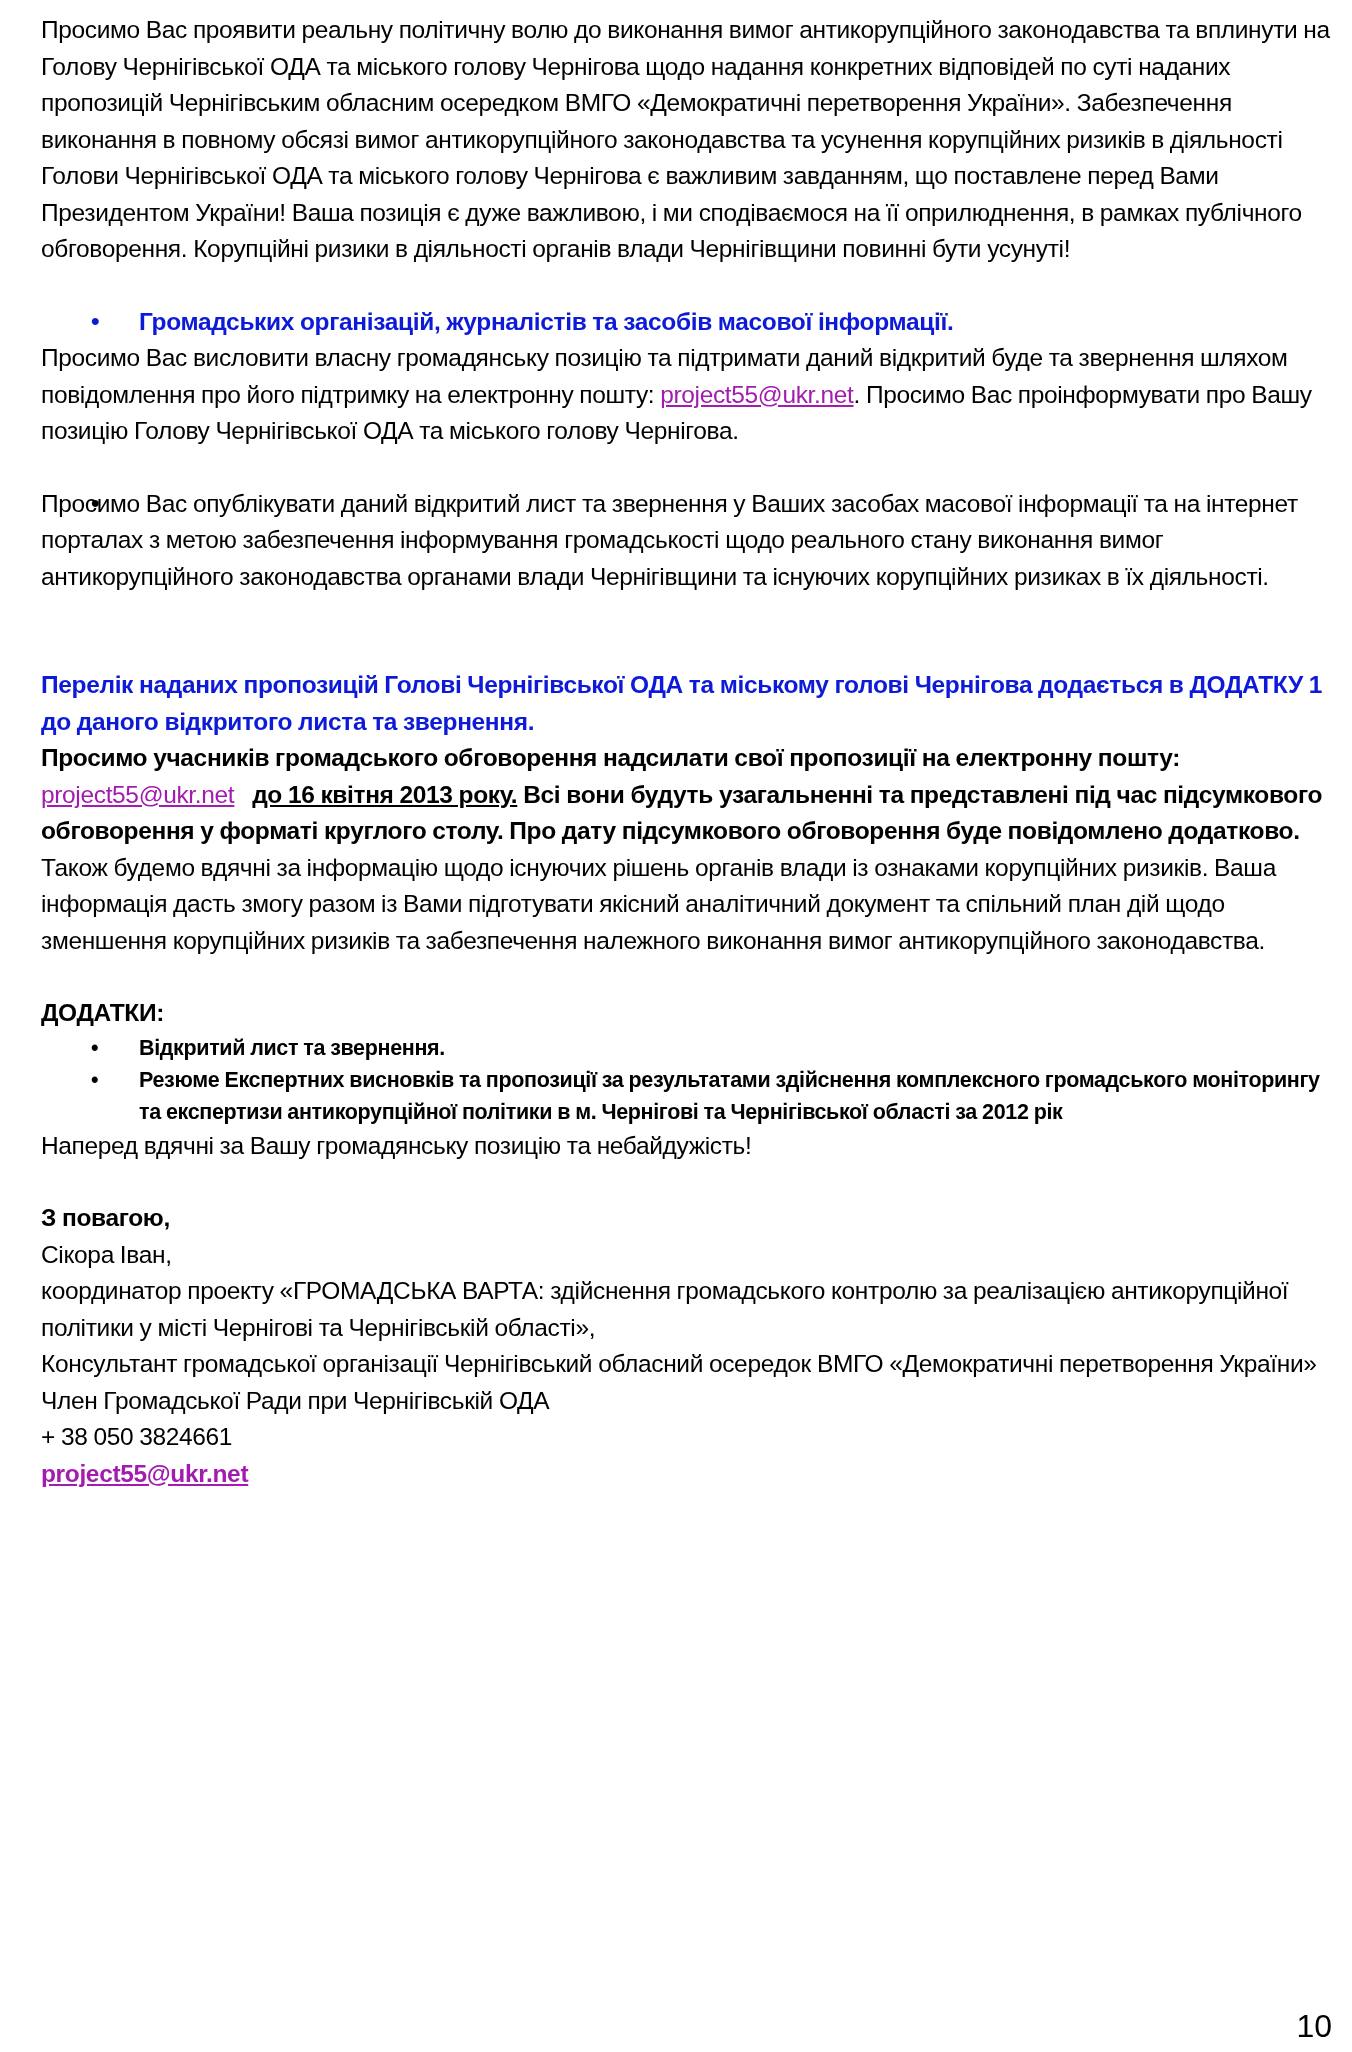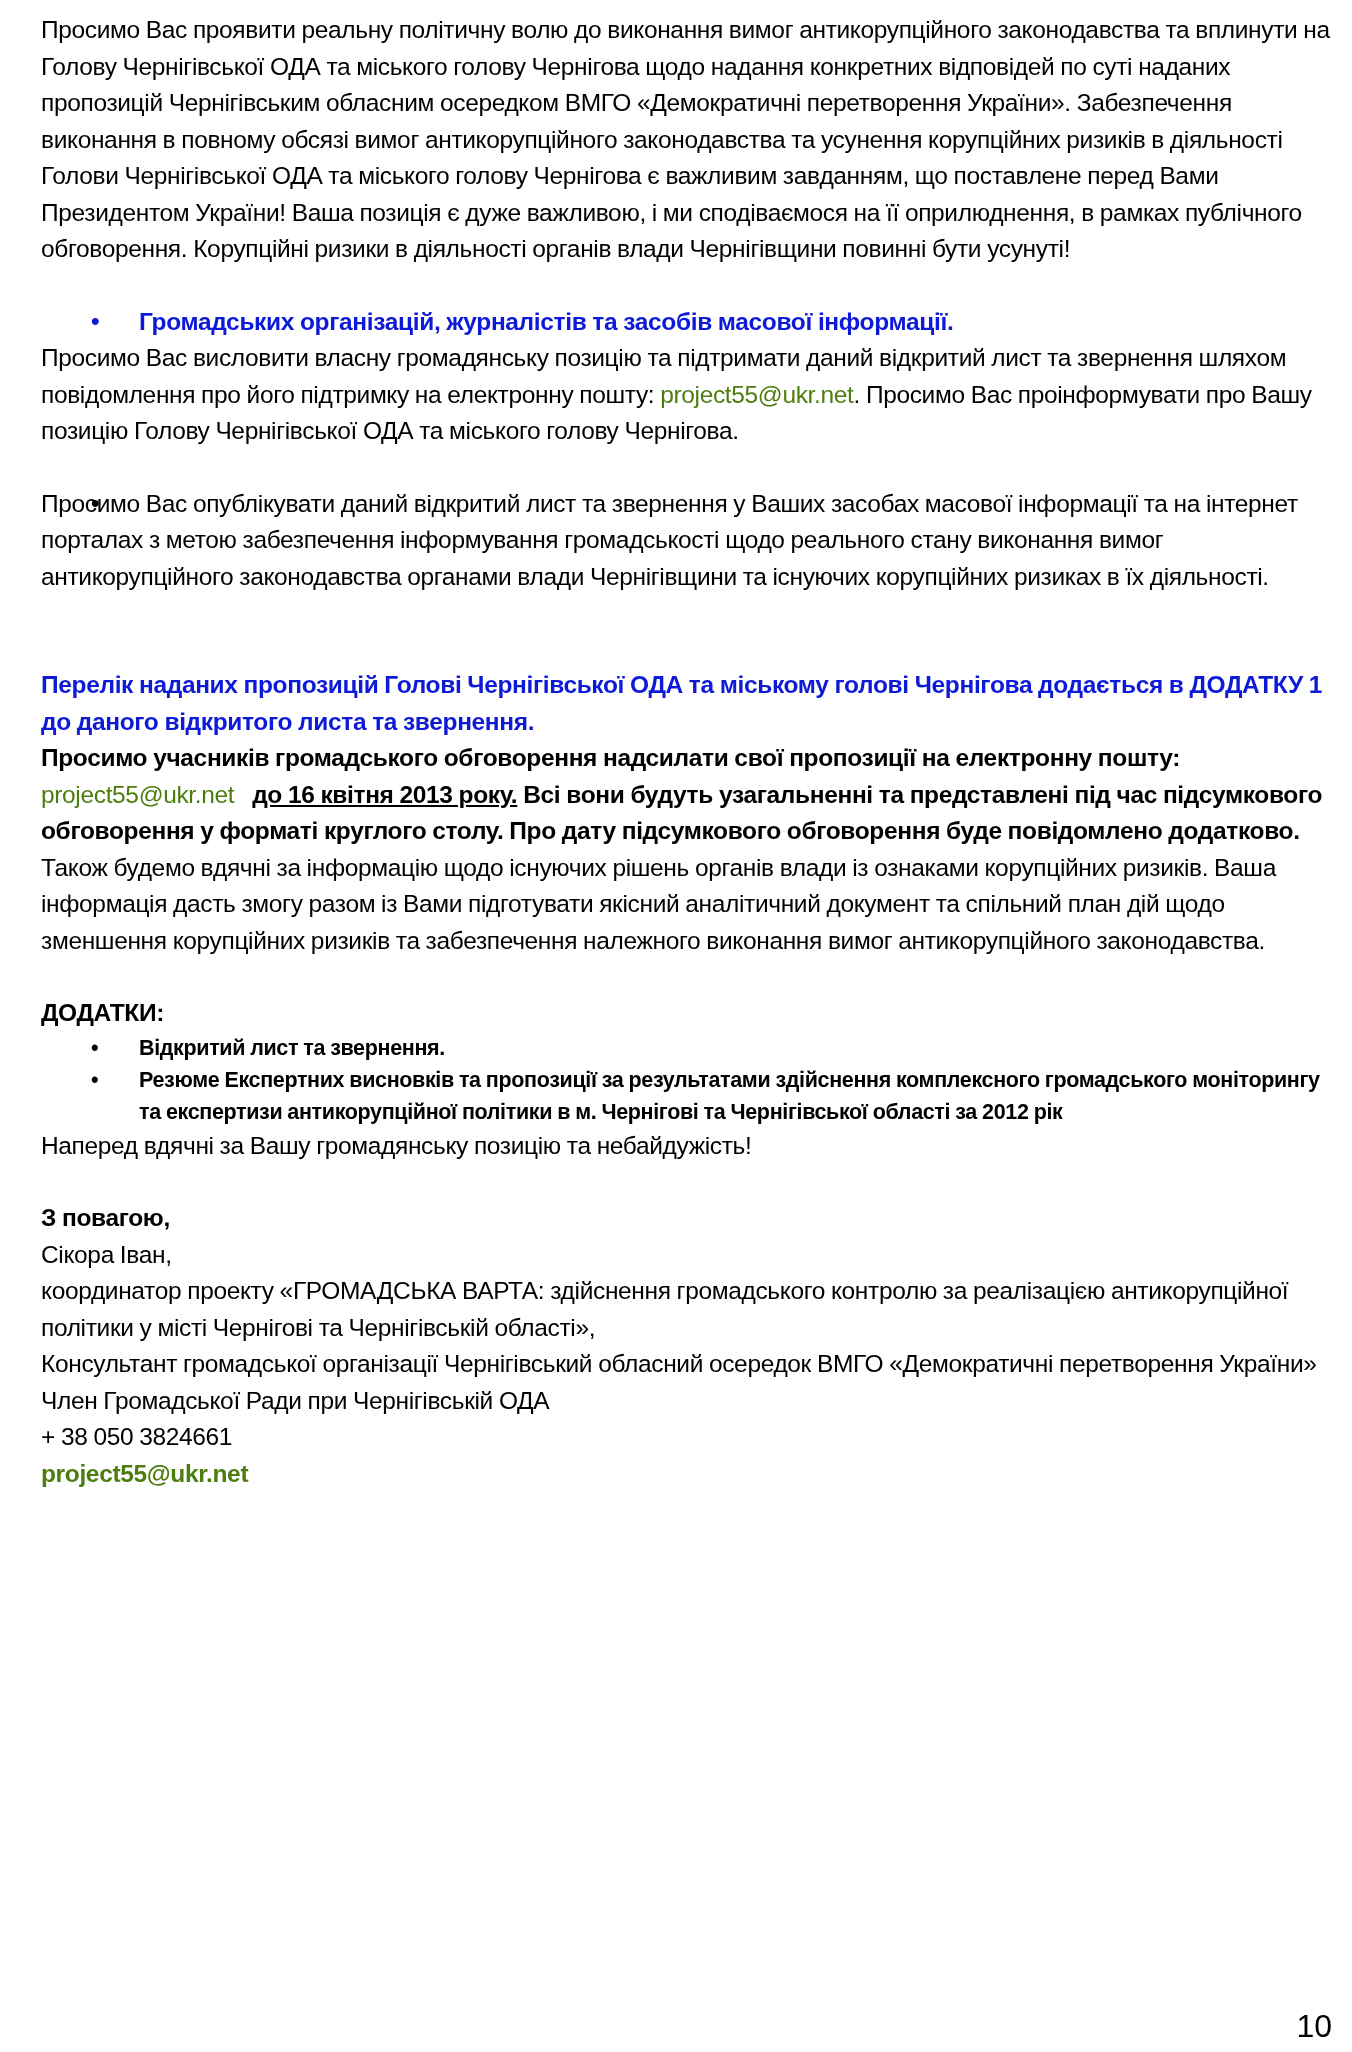--- a/index.html
+++ b/index.html
@@ -5,39 +5,39 @@
   html, body { margin: 0; padding: 0; background: #ffffff; }
   body { width: 1352px; height: 2052px; position: relative; overflow: hidden;
          font-family: "Liberation Sans", "DejaVu Sans", sans-serif; color: #000; }
   .page { position: absolute; left: 41px; top: 12px; width: 1295px; }
   .p { font-size: 24.5px; line-height: 36.5px; margin: 0; letter-spacing: -0.35px; word-spacing: -0.5px; }
   .b { font-weight: bold; }
   .blue { color: #0d1ad8; }
   .gap { height: 36px; }
   .bul { position: relative; padding-left: 98px; }
   .bul .dot { position: absolute; left: 50px; top: 0; }
-  .link { color: #4d7c0f; }
+  .link { color: #a21caf; text-decoration: underline; }
   .ul { text-decoration: underline; }
   .pagenum { position: absolute; right: 20px; top: 2008px; font-size: 32px; }
 </style>
 </head>
 <body>
 
 <div class="page">
 
   <p class="p">Просимо Вас проявити реальну політичну волю до виконання вимог антикорупційного законодавства та вплинути на Голову Чернігівської ОДА та міського голову Чернігова щодо надання конкретних відповідей по суті наданих пропозицій  Чернігівським обласним  осередком ВМГО «Демократичні перетворення України». Забезпечення виконання в повному обсязі вимог антикорупційного законодавства та усунення корупційних ризиків в  діяльності Голови Чернігівської ОДА та міського голову Чернігова є важливим завданням, що поставлене  перед Вами Президентом України! Ваша позиція є дуже важливою, і ми сподіваємося на її оприлюднення, в рамках публічного обговорення. Корупційні ризики в діяльності органів влади Чернігівщини повинні бути усунуті!</p>
 
   <div class="gap"></div>
 
   <p class="p b blue bul">
     <span class="dot">•</span>
     <span>Громадських організацій, журналістів та засобів масової інформації.</span>
   </p>
   <p class="p">
-    <span>Просимо Вас висловити власну громадянську позицію та підтримати даний відкритий лист та звернення шляхом повідомлення про його підтримку на електронну пошту: </span><a class="link">project55@ukr.net</a><span>. Просимо Вас  проінформувати про Вашу позицію  Голову Чернігівської ОДА та міського голову Чернігова.</span>
+    <span>Просимо Вас висловити власну громадянську позицію та підтримати даний відкритий буде та звернення шляхом повідомлення про його підтримку на електронну пошту: </span><a class="link">project55@ukr.net</a><span>. Просимо Вас  проінформувати про Вашу позицію  Голову Чернігівської ОДА та міського голову Чернігова.</span>
   </p>
 
   <div class="gap"></div>
 
   <p class="p b blue bul">
     <span class="dot" style="color:#000">•</span>
   </p>
   <p class="p">Просимо Вас опублікувати даний відкритий лист та звернення у Ваших засобах масової інформації та на інтернет порталах з метою забезпечення інформування громадськості щодо реального стану виконання вимог антикорупційного законодавства органами влади Чернігівщини та існуючих корупційних ризиках в їх діяльності.</p>
 
   <div class="gap"></div>

